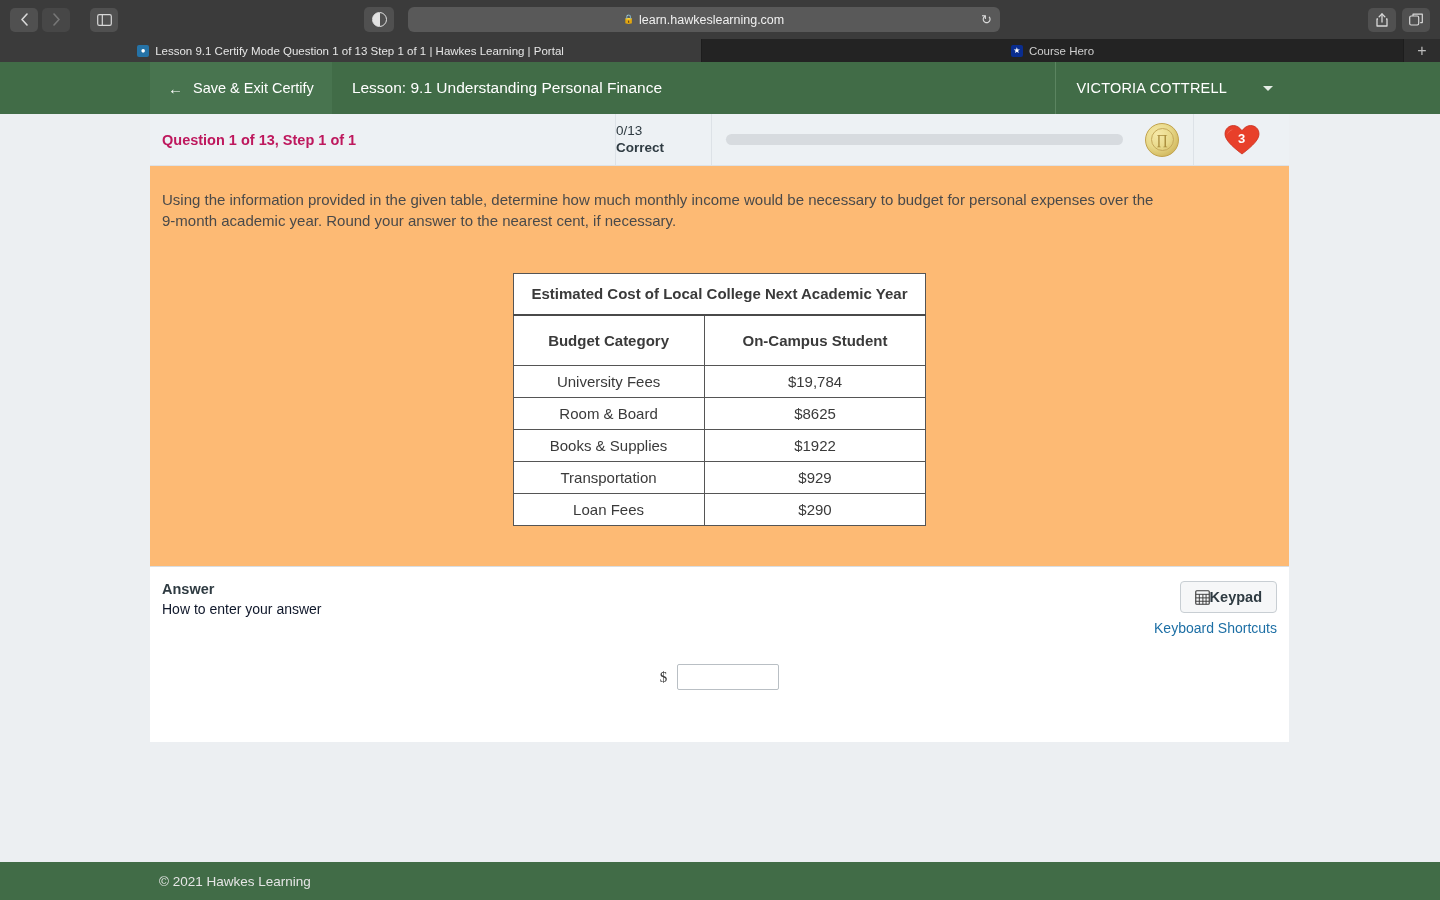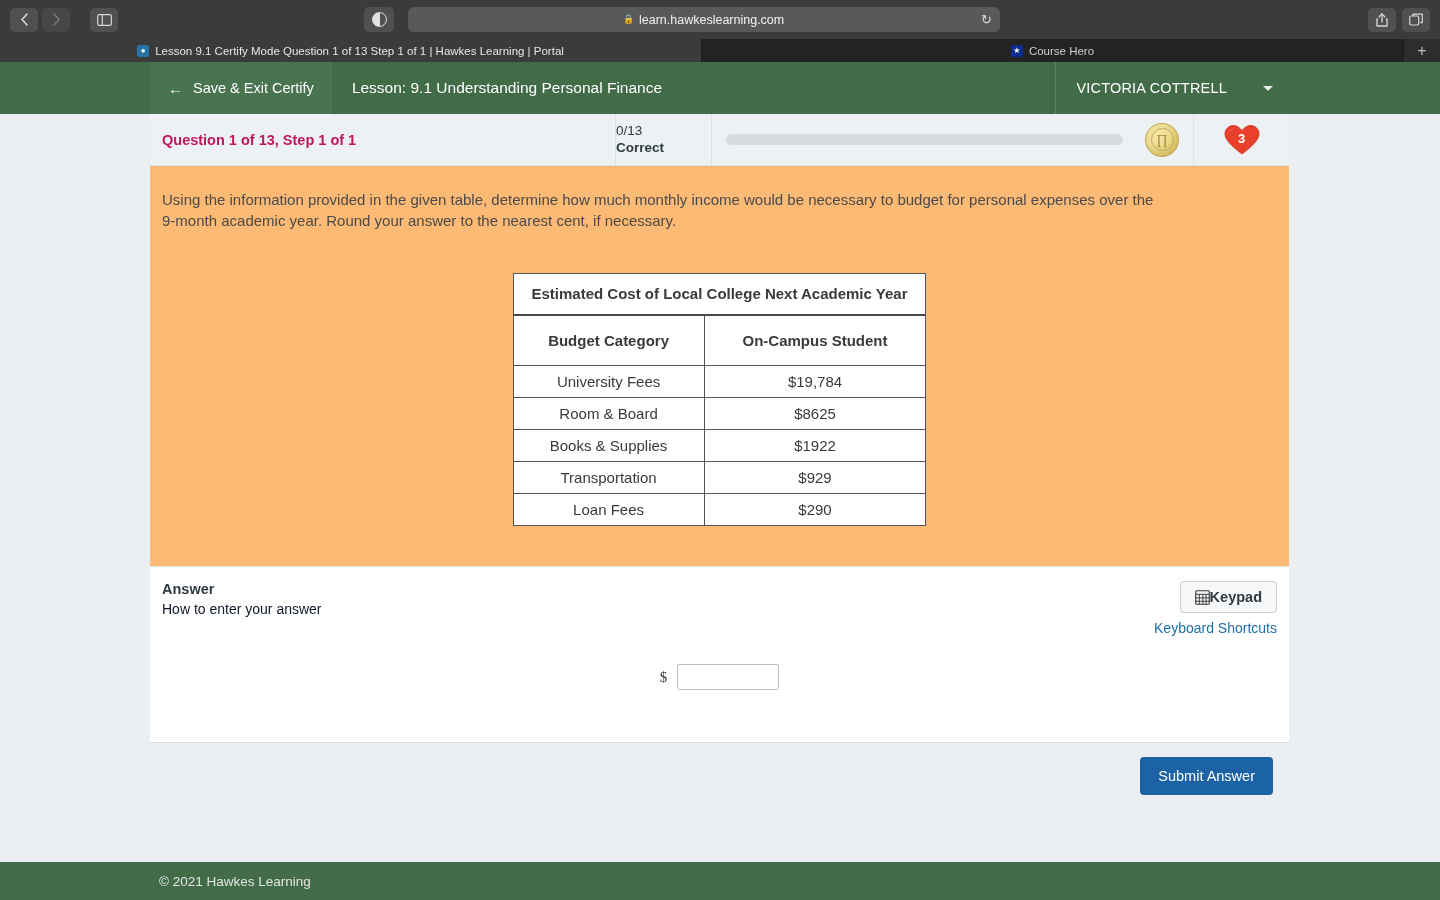--- a/index.html
+++ b/index.html
@@ -557,21 +557,18 @@
           <a class="kb-shortcuts">Keyboard Shortcuts</a>
         </div>
       </div>
 
       <div class="answer-input-row">
         <span class="dollar-sign">$</span>
         <input class="answer-input" type="text" placeholder="" style="">
       </div>
     </div>
 
-    <div class="submit-bar">
-      <button class="submit-btn">Submit Answer</button>
-    </div>
   </div>
 
   <div class="footer">
     <span class="footer-text">© 2021 Hawkes Learning</span>
   </div>
 </div>
 
 </body></html>

